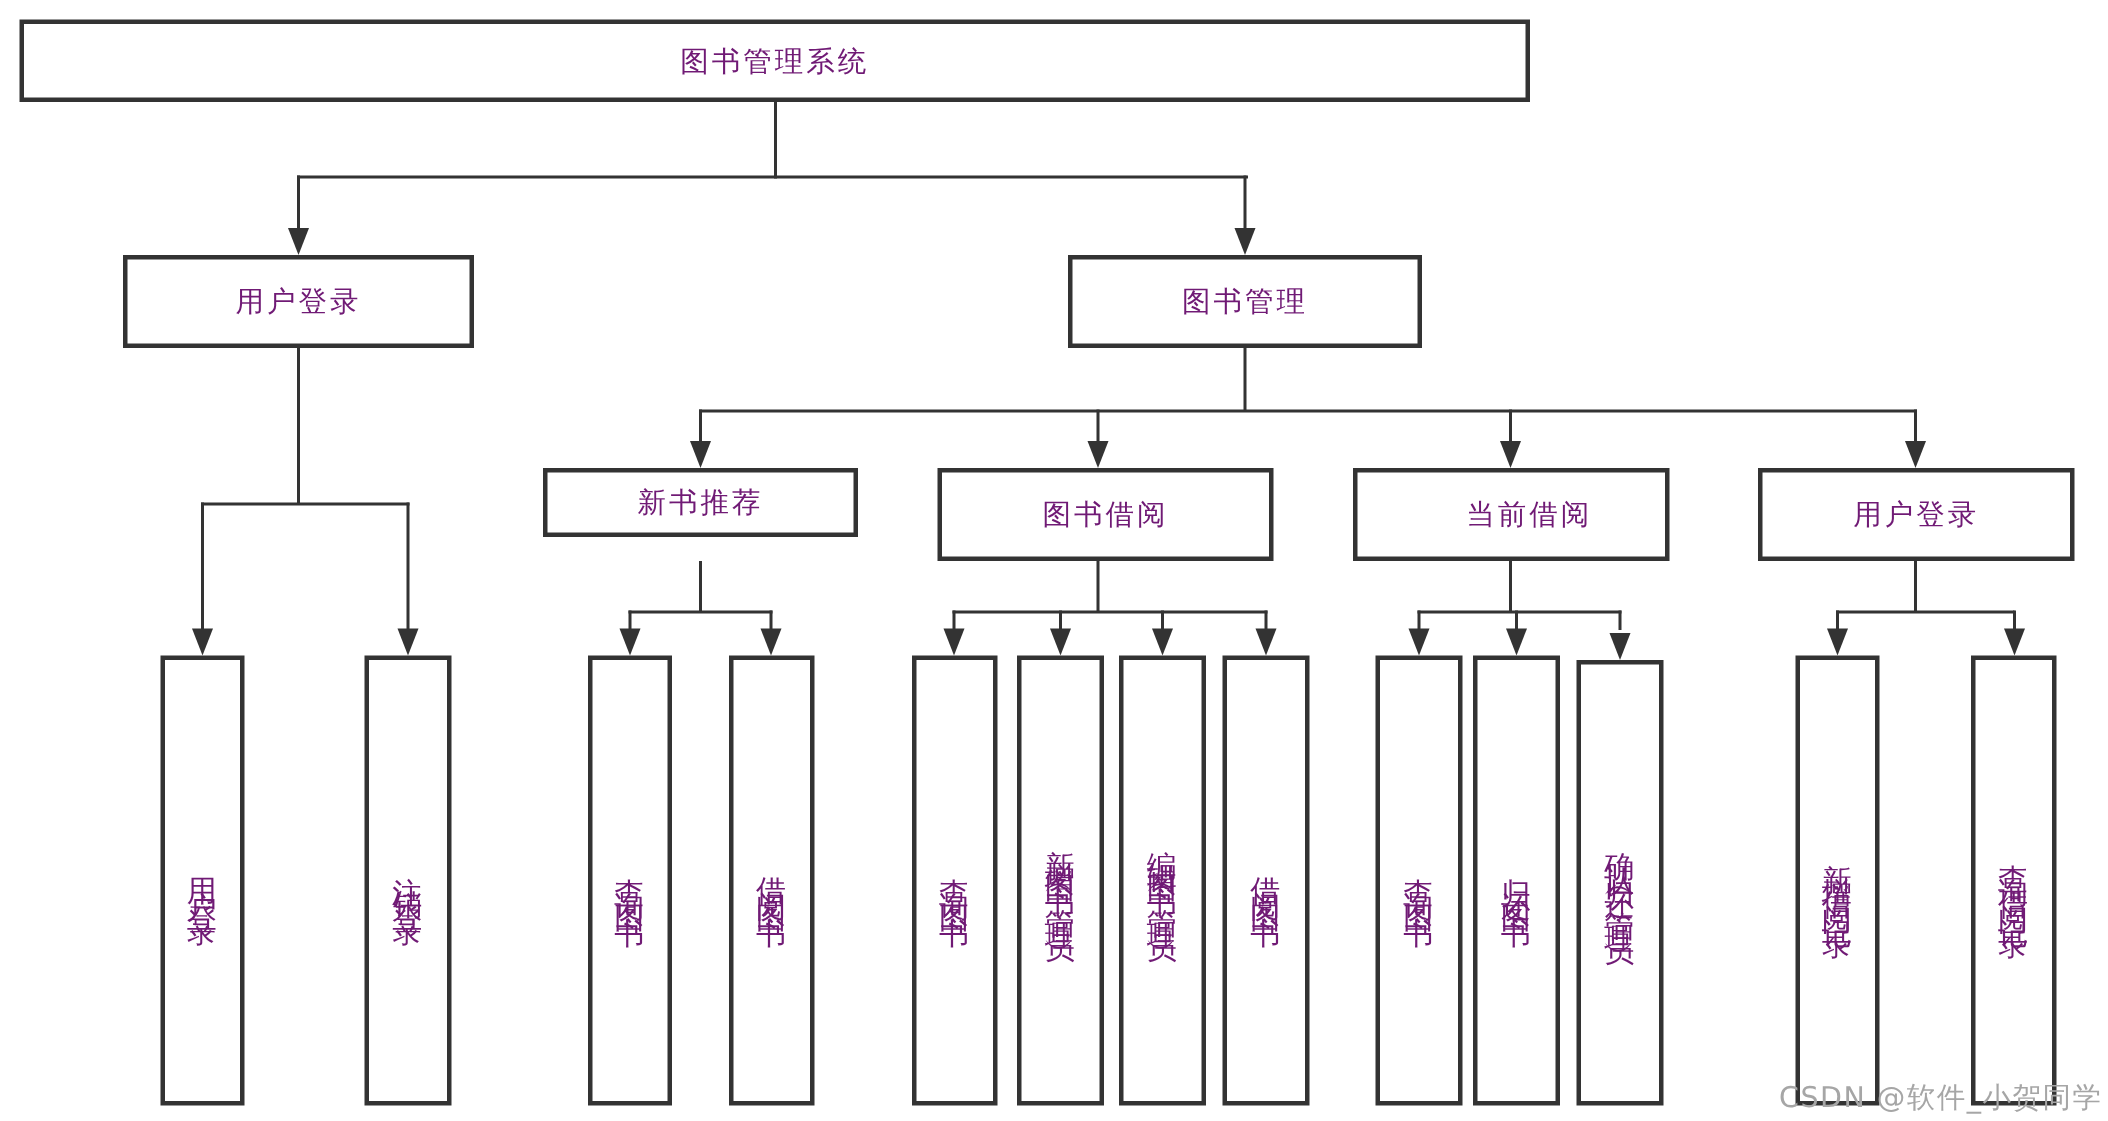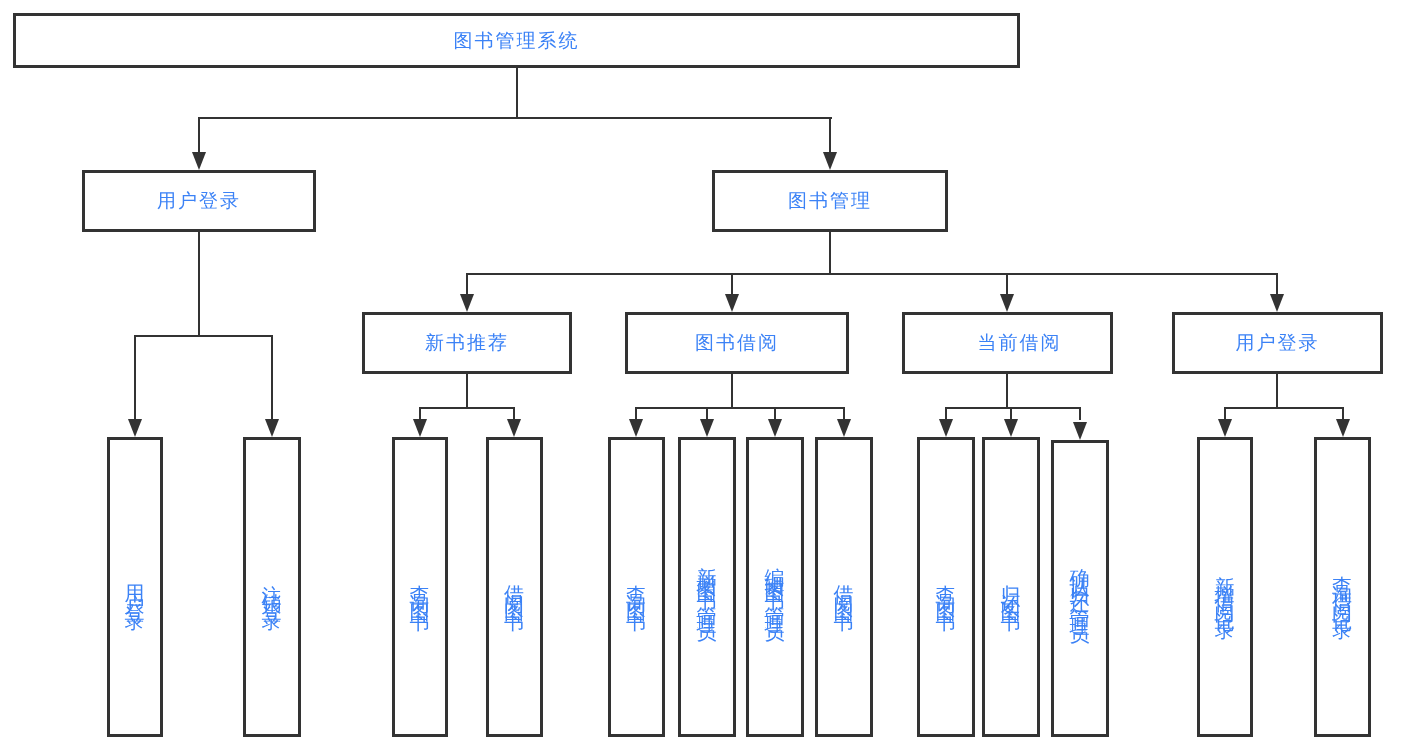--- a/index.html
+++ b/index.html
@@ -14,21 +14,21 @@
   }
   .box {
     position: absolute;
     background: #ffffff;
     border: 3px solid #333333;
     box-sizing: border-box;
     display: grid;
     place-items: center;
     font-size: 19px;
     letter-spacing: 2px;
-    color: #3b82f6;
+    color: #701a75;
     white-space: nowrap;
   }
   .vbox {
     writing-mode: vertical-rl;
     font-size: 20px;
     letter-spacing: 9px;
     white-space: normal;
     line-height: 1;
   }
   .vline { position: absolute; width: 2px; background: #333333; }
@@ -59,21 +59,21 @@
     <span>图书管理系统</span>
   </div>
 
   <div class="box" style="left:82px; top:170px; width:234px; height:62px;">
     <span>用户登录</span>
   </div>
   <div class="box" style="left:712px; top:170px; width:236px; height:62px;">
     <span>图书管理</span>
   </div>
 
-  <div class="box" style="left:362px; top:312px; width:210px; height:62px;">
+  <div class="box" style="left:362px; top:312px; width:210px; height:46px;">
     <span>新书推荐</span>
   </div>
   <div class="box" style="left:625px; top:312px; width:224px; height:62px;">
     <span>图书借阅</span>
   </div>
   <div class="box" style="left:902px; top:312px; width:211px; height:62px;padding-left:24px;">
     <span>当前借阅</span>
   </div>
   <div class="box" style="left:1172px; top:312px; width:211px; height:62px;">
     <span>用户登录</span>
@@ -175,14 +175,15 @@
   <div class="vline" style="left:1079px; top:407px; height:13px;"></div>
   <div class="arrow" style="left:1073px; top:422px;"></div>
 
   <div class="vline" style="left:1276px; top:374px; height:34px;"></div>
   <div class="hline" style="left:1224px; top:407px; width:119px;"></div>
   <div class="vline" style="left:1224px; top:407px; height:13px;"></div>
   <div class="arrow" style="left:1218px; top:419px;"></div>
   <div class="vline" style="left:1342px; top:407px; height:13px;"></div>
   <div class="arrow" style="left:1336px; top:419px;"></div>
 
+  <div class="watermark">CSDN @软件_小贺同学</div>
 
 </div>
 
 </body></html>

